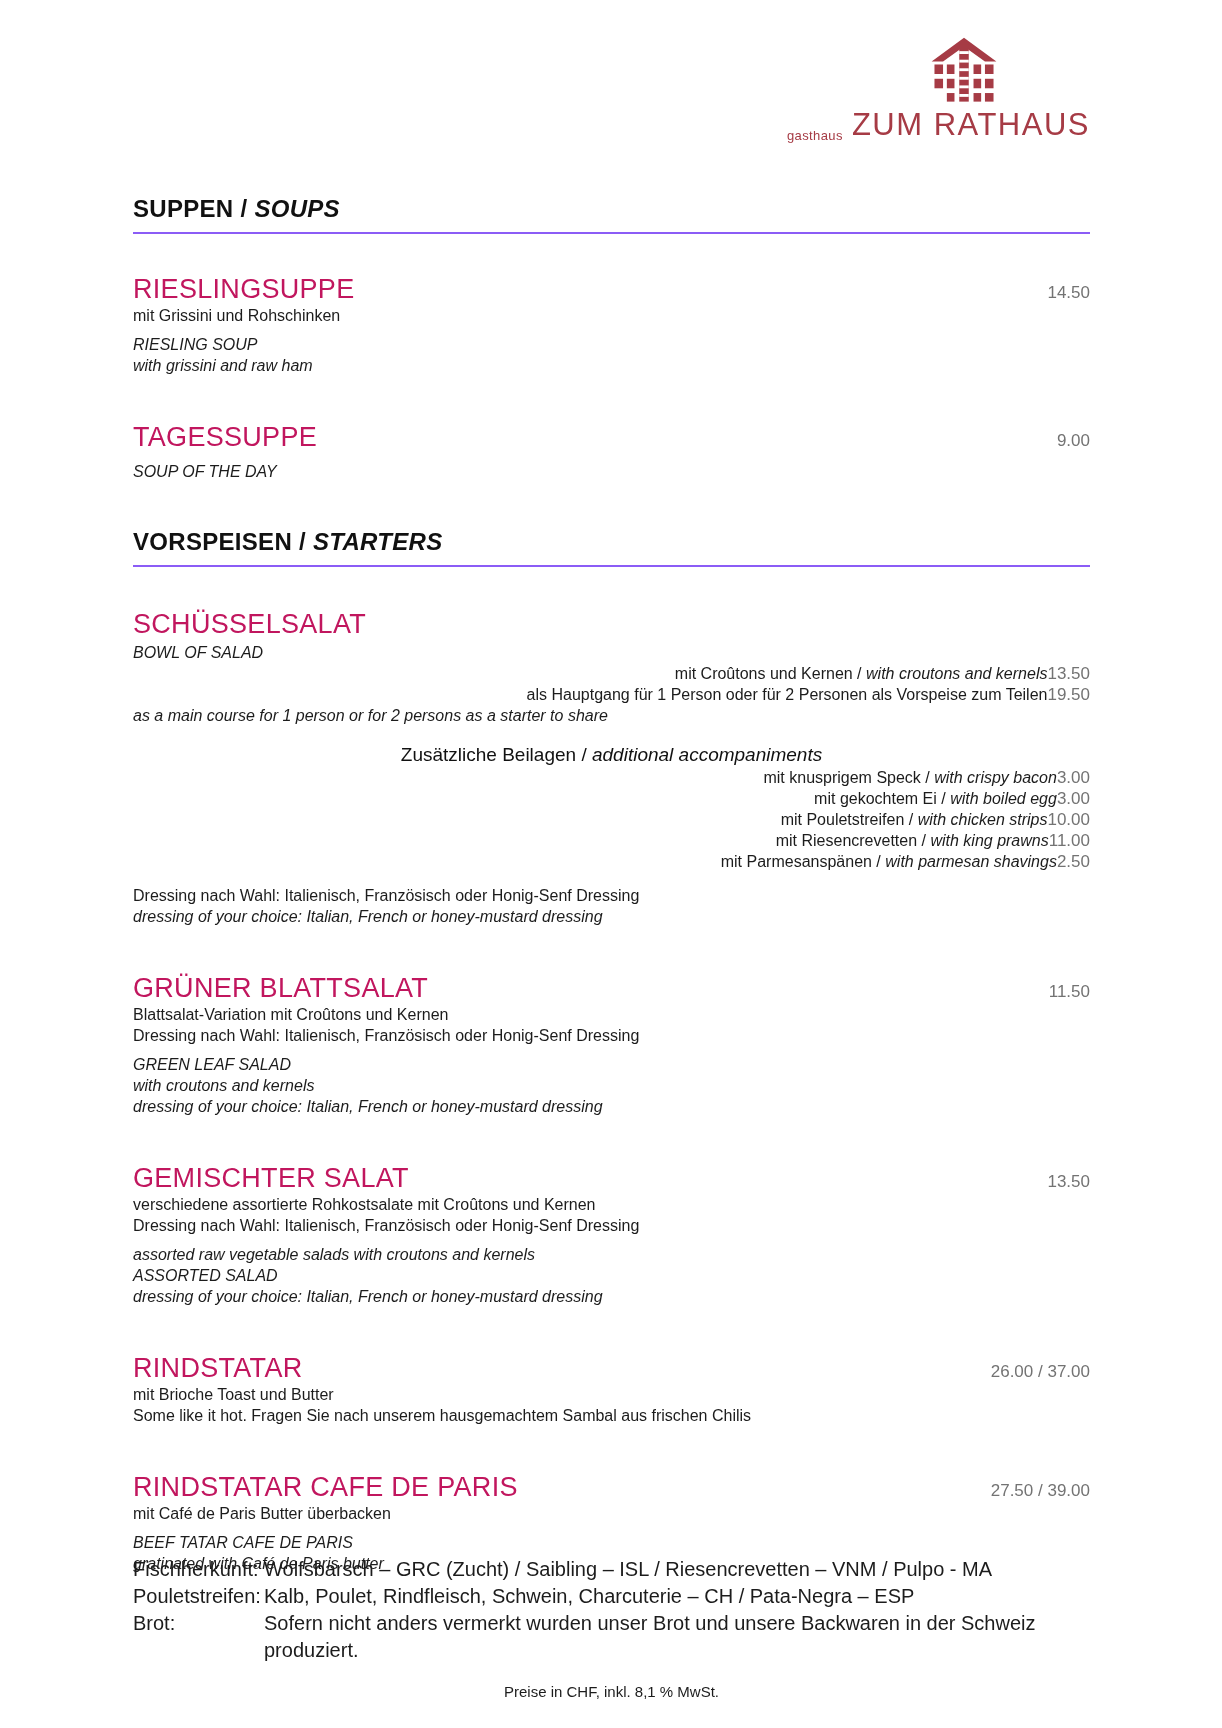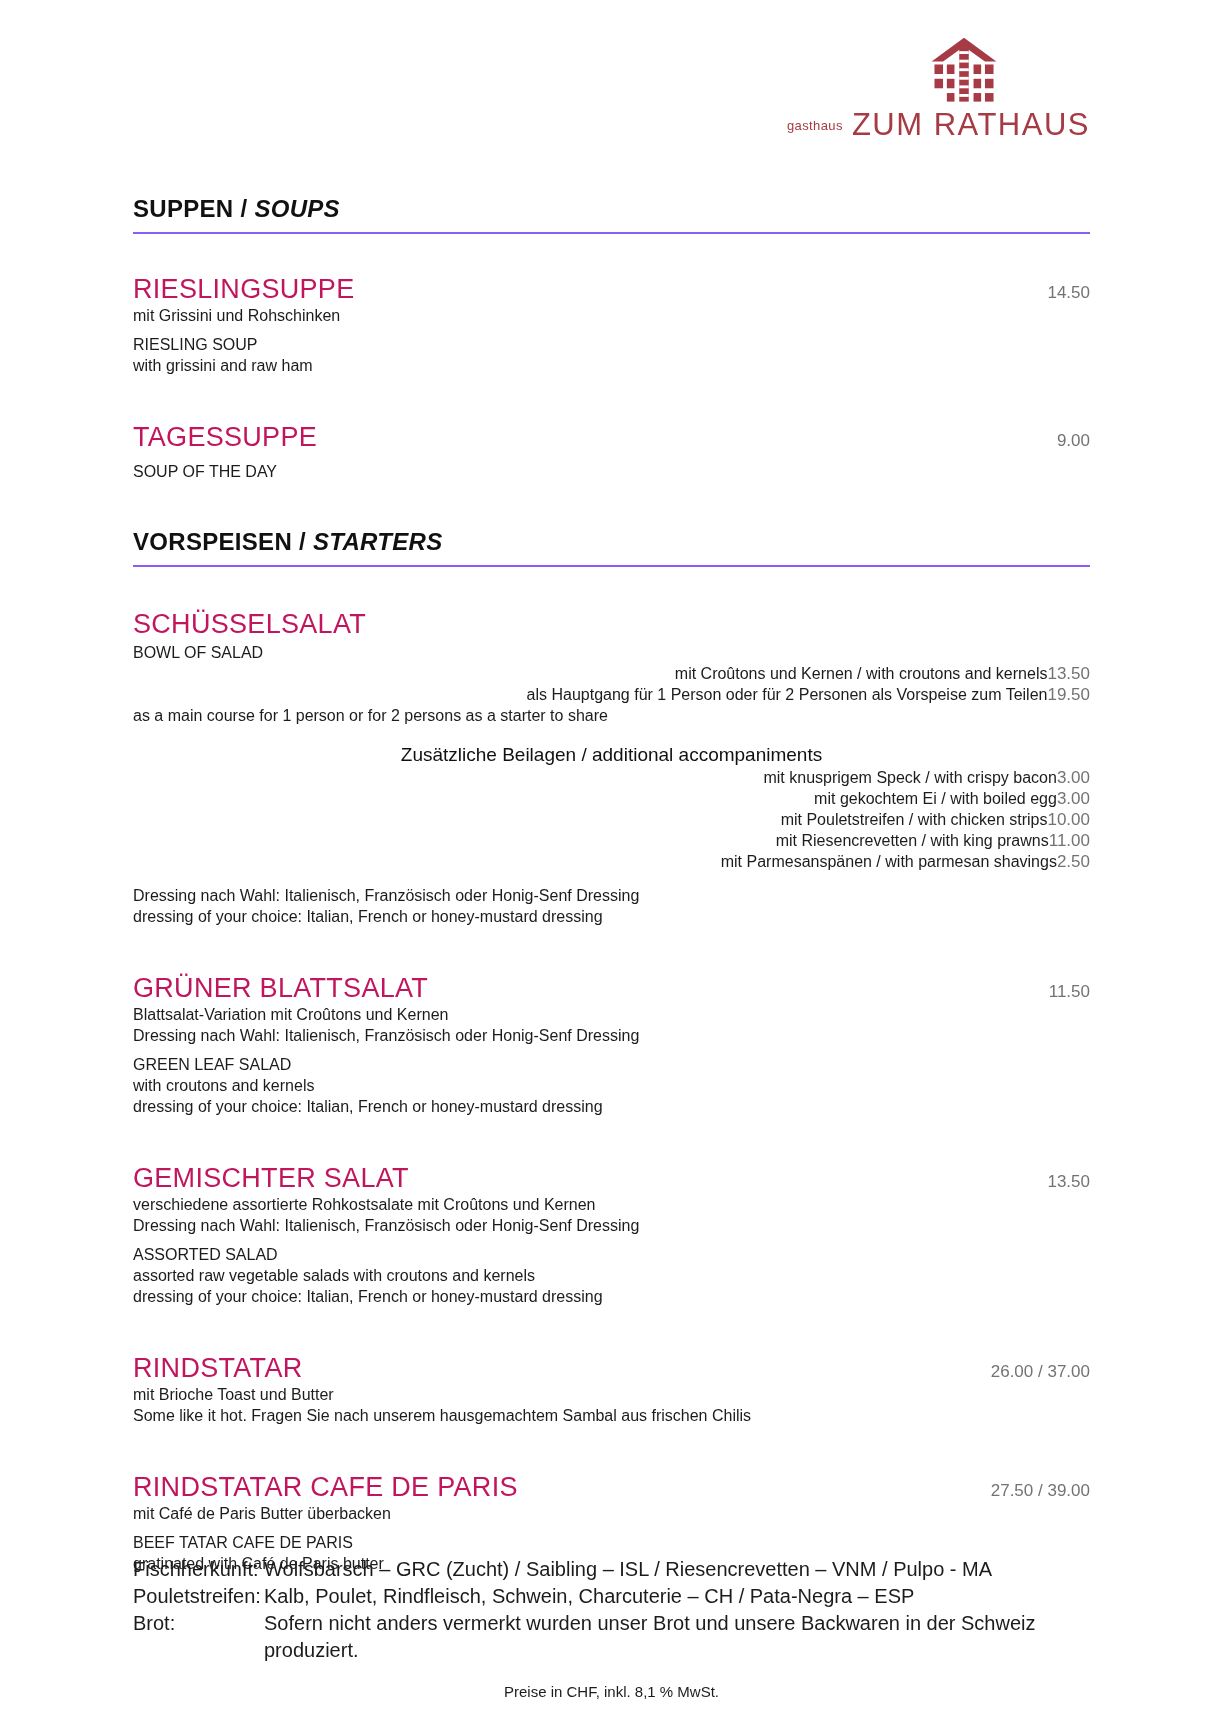--- a/index.html
+++ b/index.html
@@ -5,39 +5,39 @@
   html,body{margin:0;padding:0;background:#fff;}
   .page{
     position:relative;width:1222px;height:1728px;background:#fff;overflow:hidden;
     font-family:"Liberation Sans",sans-serif;color:#1c1c1c;
   }
   .content{position:absolute;left:133px;right:132px;top:0;}
 
   
   .logo{display:flex;flex-direction:column;align-items:flex-end;padding-top:33px;}
   .logo-icon{width:80px;height:82px;margin-right:86px;}
-  .logo-textrow{display:flex;align-items:center;gap:9px;margin-top:-8px;}
+  .logo-textrow{display:flex;align-items:flex-end;gap:9px;margin-top:-8px;}
   .logo-prefix{font-size:13px;color:var(--logo_red);letter-spacing:.4px;}
   .logo-name{font-size:31px;color:var(--logo_red);letter-spacing:1.5px;}
 
   
   .section-heading{
     margin-top:52px;font-size:24px;letter-spacing:.3px;color:#111;
     border-bottom:2px solid #8b5cf6;padding-bottom:9px;
   }
   .section-heading .it{font-style:italic;}
 
   
   .dish{margin-top:46px;}
   .head-row{display:flex;justify-content:space-between;align-items:baseline;}
   .dish-name{color:var(--accent);font-size:27px;letter-spacing:.3px;}
   .price{font-size:17px;color:#737373;white-space:nowrap;}
   .line{font-size:16px;line-height:21px;}
   .row{display:flex;justify-content:flex-end;align-items:baseline;}
-  .it{}
+  .it{font-style:italic;}
   .en-block{margin-top:8px;}
   .sub-heading{font-size:19px;margin-top:16px;line-height:25px;color:#111;text-align:center;}
   .dressing{margin-top:13px;}
   .mt2{margin-top:2px;}
 
   
   .origin{position:absolute;left:133px;right:132px;bottom:64px;font-size:20px;line-height:27px;color:#1c1c1c;}
   .origin-row{display:flex;}
   .origin-label{width:131px;flex:none;}
   .vat{position:absolute;left:133px;right:132px;bottom:28px;text-align:center;font-size:15px;color:#1c1c1c;}
@@ -161,22 +161,22 @@
     </section>
 
     <section class="dish">
       <div class="head-row">
         <span class="dish-name">GEMISCHTER SALAT</span>
         <span class="price">13.50</span>
       </div>
       <div class="line">verschiedene assortierte Rohkostsalate mit Croûtons und Kernen</div>
       <div class="line">Dressing nach Wahl: Italienisch, Französisch oder Honig-Senf Dressing</div>
       <div class="en-block">
+        <div class="line it">assorted raw vegetable salads with croutons and kernels</div>
         <div class="line it">ASSORTED SALAD</div>
-        <div class="line it">assorted raw vegetable salads with croutons and kernels</div>
         <div class="line it">dressing of your choice: Italian, French or honey-mustard dressing</div>
       </div>
     </section>
 
     <section class="dish">
       <div class="head-row">
         <span class="dish-name">RINDSTATAR</span>
         <span class="price">26.00 / 37.00</span>
       </div>
       <div class="line">mit Brioche Toast und Butter</div>

